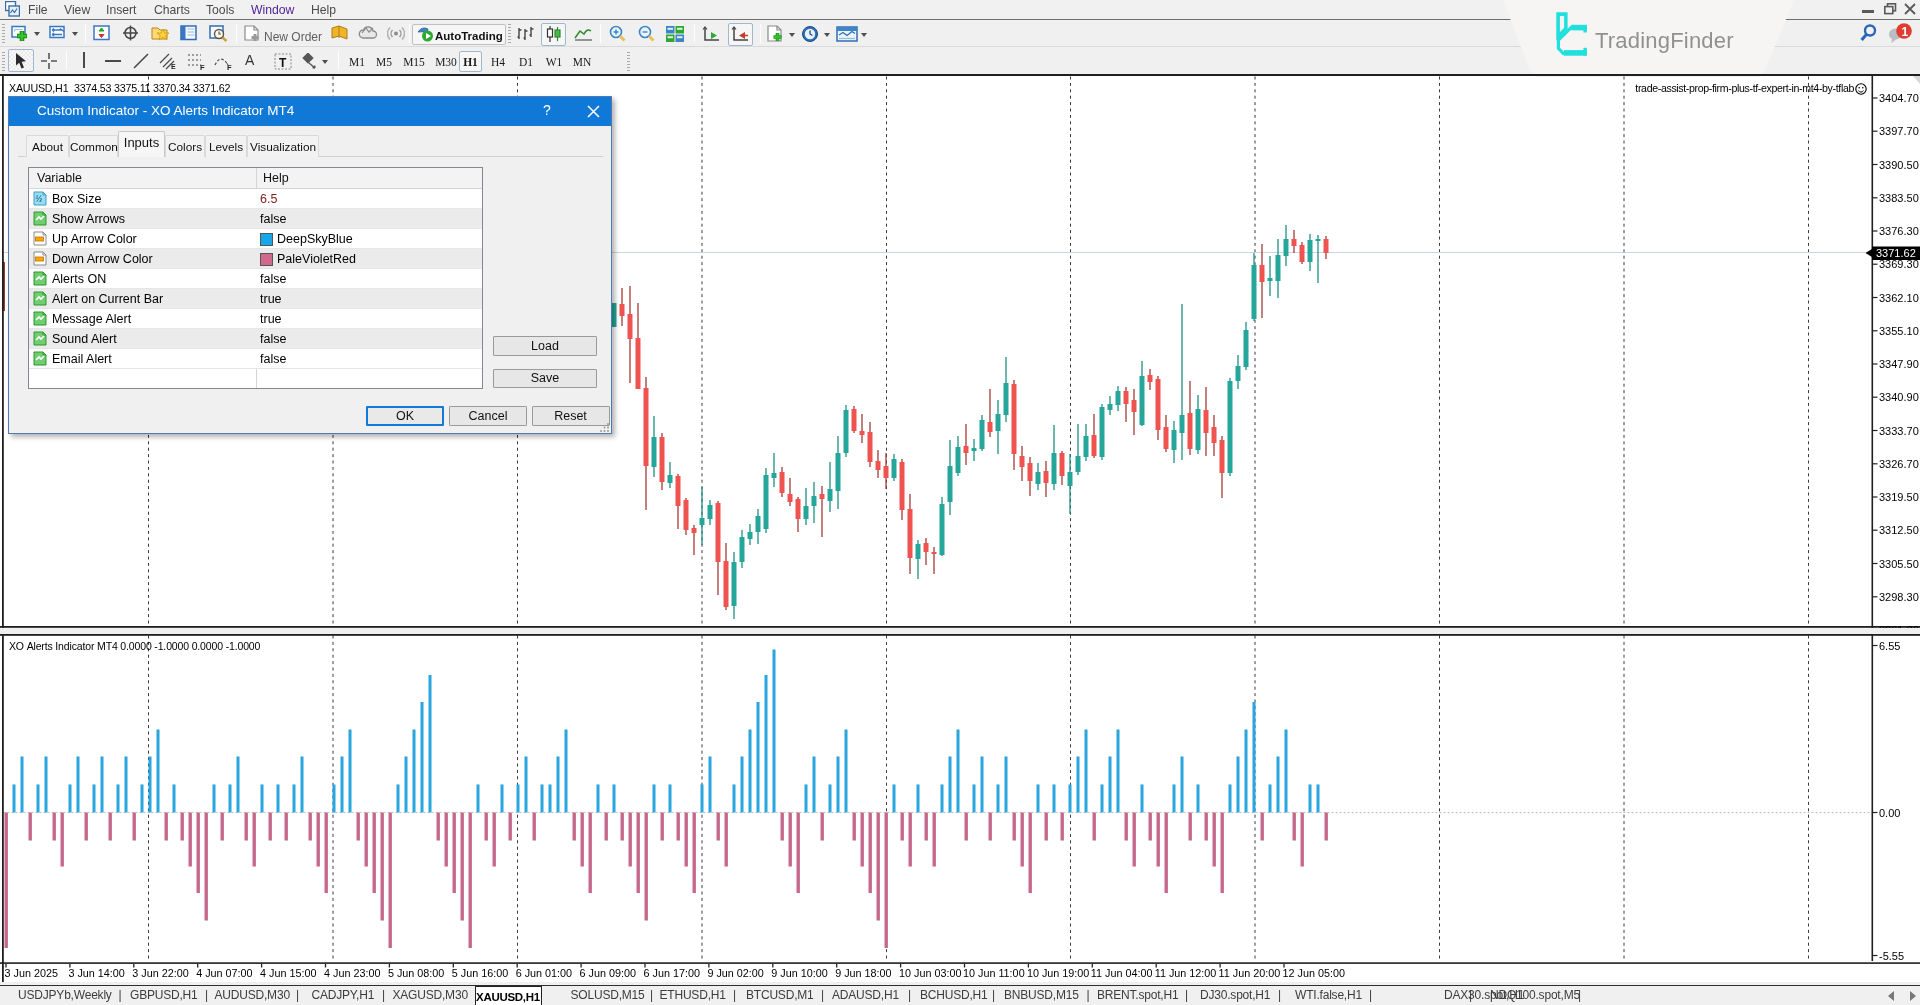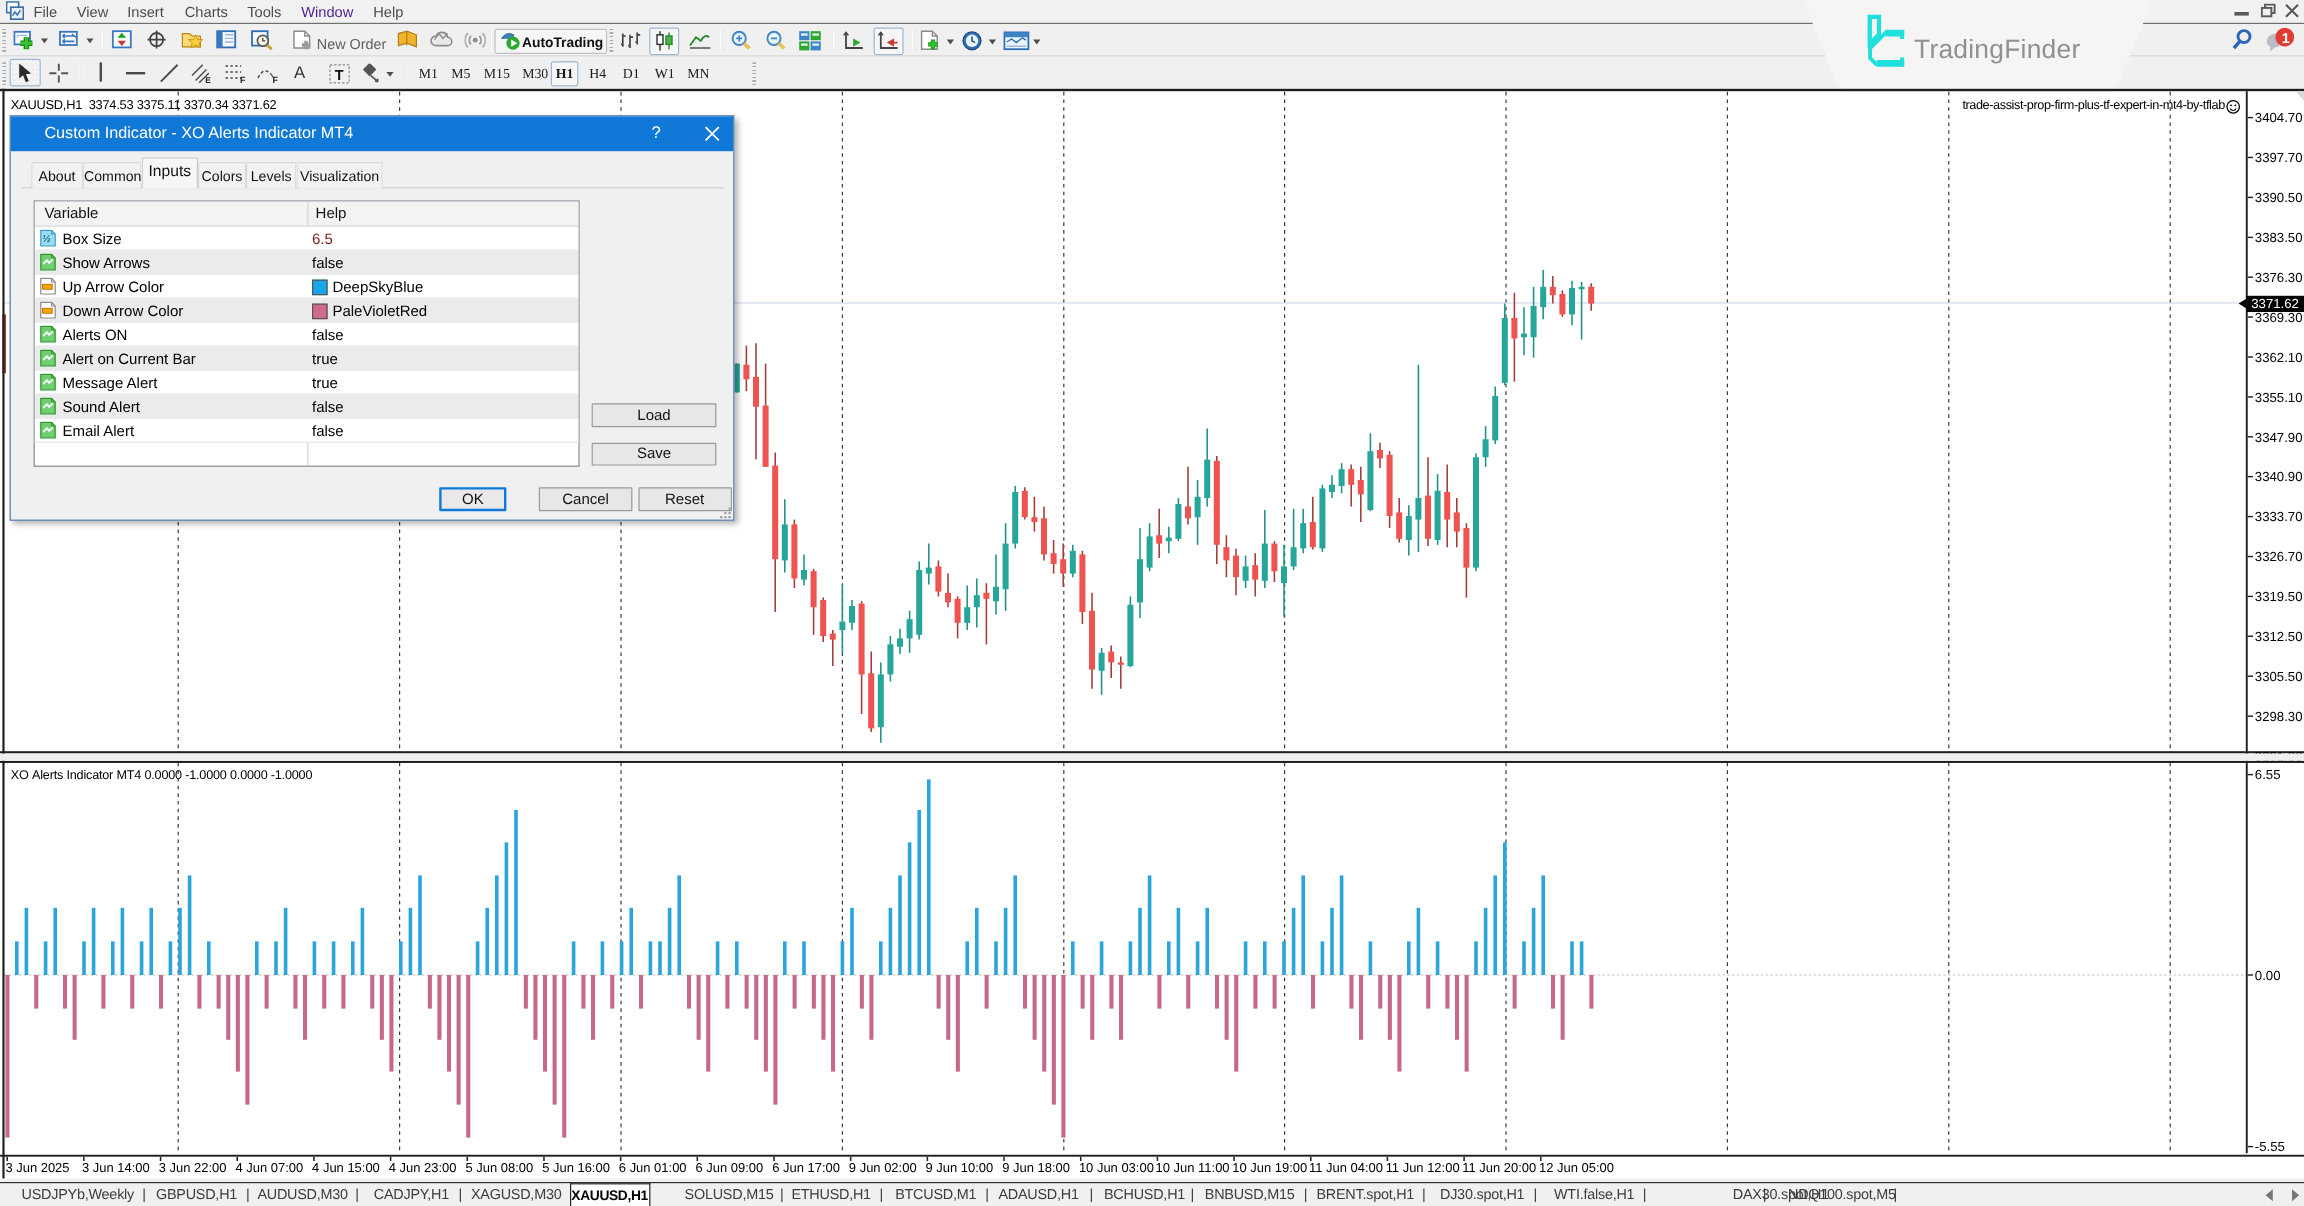--- a/index.html
+++ b/index.html
@@ -876,21 +876,21 @@
           <path d="M4,9 l3,-3 2,2 3,-3" fill="none" stroke="#fff" stroke-width="1.6"></path>
         </svg>
         <span style="position:absolute;left:23px;top:2.5px;font-size:12.5px;color:#000;">Email Alert</span>
         <span style="position:absolute;left:231px;top:2.5px;font-size:12.5px;color:#000;">false</span>
       </div>
   </div>
 
   <div class="btn" style="left:484px;top:239px;width:104px;height:19.5px;">Load</div>
   <div class="btn" style="left:484px;top:271.5px;width:104px;height:19.5px;">Save</div>
 
-  <div class="btn okbtn" style="left:357px;top:309px;width:56px;height:20px;">OK</div>
+  <div class="btn okbtn" style="left:357px;top:309px;width:78px;height:20px;">OK</div>
   <div class="btn" style="left:440px;top:309px;width:78px;height:20px;">Cancel</div>
   <div class="btn" style="left:522.5px;top:309px;width:78px;height:20px;">Reset</div>
 
   <svg class="abs" style="right:1px;bottom:1px" width="10" height="10" viewBox="0 0 10 10">
     <circle cx="8" cy="2" r="1" fill="#9a9a9a"></circle>
       <circle cx="8" cy="5.5" r="1" fill="#9a9a9a"></circle>
     <circle cx="8" cy="9" r="1" fill="#9a9a9a"></circle>
       <circle cx="4.5" cy="5.5" r="1" fill="#9a9a9a"></circle>
     <circle cx="4.5" cy="9" r="1" fill="#9a9a9a"></circle>
       <circle cx="1" cy="9" r="1" fill="#9a9a9a"></circle>

